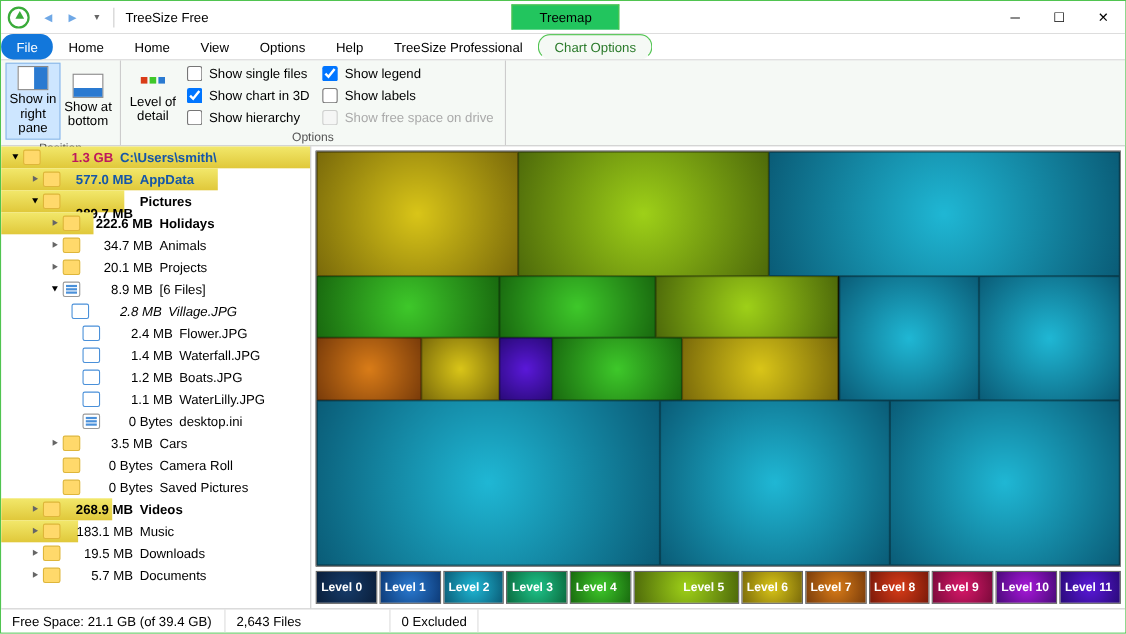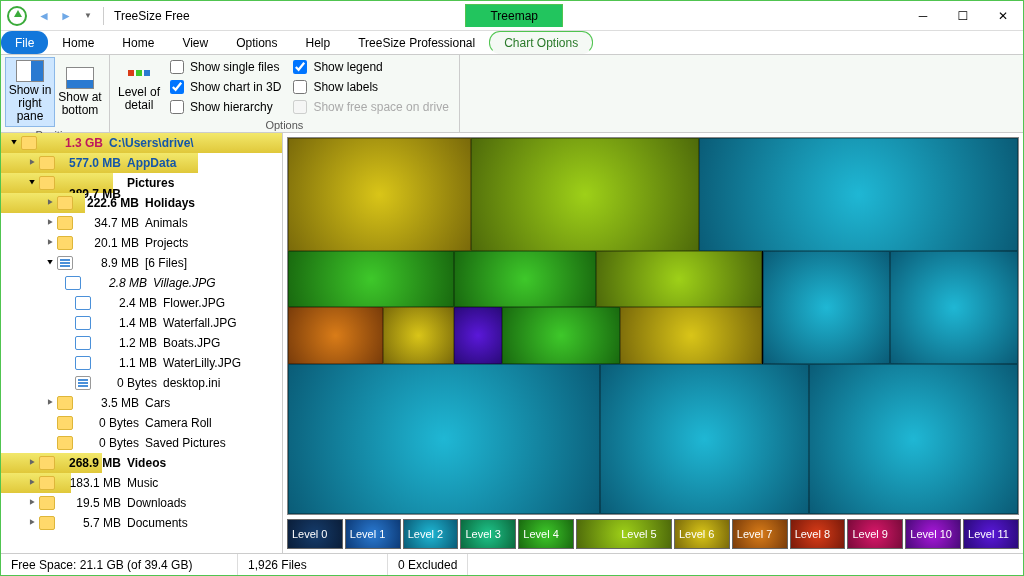--- a/index.html
+++ b/index.html
@@ -40,21 +40,21 @@
 .trow .arrow { width: 14px; text-align: center; color: #666; font-size: 10px; }
 .trow .arrow.down { color: #000; }
 .trow .fico { width: 16px; height: 14px; margin: 0 4px 0 0; border-radius: 2px; }
 .trow .fico.folder { background: #ffd96b; border: 1px solid #deb63a; }
 .trow .fico.file { background: #fff; border: 1px solid #999; position:relative; }
 .trow .fico.file::after { content:''; position:absolute; left:2px; top:2px; right:2px; height:2px; background:#4a90d9; box-shadow: 0 3px 0 #4a90d9, 0 6px 0 #4a90d9; }
 .trow .fico.img { background: #fff; border: 1px solid #4a90d9; }
 .trow .sz { width: 62px; text-align: right; margin-right: 6px; }
 .trow.bar { position: relative; }
 .trow.bar::before { content:''; position:absolute; left:0; top:0; bottom:0; background: linear-gradient(#f2e86b,#e0c83a); z-index:-1; }
-.chartarea { flex: 1; display: flex; flex-direction: column; padding: 4px; gap: 4px; min-width: 0; }
+.chartarea { flex: 1; display: flex; flex-direction: column; padding: 4px; gap: 4px; min-width: 0; font-weight: bold; }
 .treemap { flex: 1; background: #000; position: relative; border: 1px solid #888; }
 .treemap .close { position:absolute; top:1px; right:1px; width:14px; height:14px; background:#fff; color:#000; font-size:10px; display:flex; align-items:center; justify-content:center; }
 .tm-top { position:absolute; top:0; left:0; right:0; height:30%; display:flex; }
 .tm-mid { position:absolute; top:30%; left:0; right:35%; height:30%; display:flex; flex-wrap:wrap; }
 .tm-midR { position:absolute; top:30%; right:0; width:35%; height:30%; display:flex; }
 .tm-bot { position:absolute; top:60%; left:0; right:0; height:40%; display:flex; }
 .blk { border: 1px solid rgba(0,0,0,0.3); background: radial-gradient(circle at 50% 50%, var(--c1), var(--c2)); }
 .legend { height: 30px; display: flex; gap: 2px; }
 .legend .lv { flex: 1; display: flex; align-items: center; justify-content: flex-start; padding-left: 4px; color: #fff; font-size: 11px; border: 1px solid #666; }
 .status { height: 22px; border-top: 1px solid #ccc; display: flex; align-items: center; background: #fff; }
@@ -140,21 +140,21 @@
   </div>
 </div>
 
 <div class="content">
   <div class="tree" id="tree">
       <div class="trow bar" style="padding-left: 6px; --bw: 100%; position: relative; z-index: 0; background: none;">
         <span style="position:absolute;left:0;top:0;bottom:0;width:100%;background:linear-gradient(#f2e86b,#e0c83a);z-index:-1"></span>
         <span class="arrow down">⯆</span>
         <span class="fico folder"></span>
         <span class="sz" style="font-weight: bold; color: #be185d;">1.3 GB</span>
-        <span style="font-weight: bold; color: rgb(21, 86, 168);">C:\Users\drive\</span>
+        <span style="font-weight: bold; color: rgb(21, 86, 168);">C:\Users\smith\</span>
       </div>
       <div class="trow bar" style="padding-left: 24px; --bw: 70%; position: relative; z-index: 0; background: none;">
         <span style="position:absolute;left:0;top:0;bottom:0;width:70%;background:linear-gradient(#f2e86b,#e0c83a);z-index:-1"></span>
         <span class="arrow">⯈</span>
         <span class="fico folder"></span>
         <span class="sz" style="font-weight: bold; color: rgb(21, 86, 168);">577.0 MB</span>
         <span style="font-weight: bold; color: rgb(21, 86, 168);">AppData</span>
       </div>
       <div class="trow bar" style="padding-left: 24px; --bw: 40%; position: relative; z-index: 0; background: none;">
         <span style="position:absolute;left:0;top:0;bottom:0;width:40%;background:linear-gradient(#f2e86b,#e0c83a);z-index:-1"></span>
@@ -308,16 +308,16 @@
         <div class="lv" style="background: radial-gradient(circle, rgb(217, 124, 24), rgb(122, 60, 10));">Level 7</div>
         <div class="lv" style="background: radial-gradient(circle, rgb(217, 60, 24), rgb(122, 26, 10));">Level 8</div>
         <div class="lv" style="background: radial-gradient(circle, rgb(217, 24, 106), rgb(122, 10, 58));">Level 9</div>
         <div class="lv" style="background: radial-gradient(circle, rgb(168, 24, 217), rgb(74, 10, 122));">Level 10</div>
         <div class="lv" style="background: radial-gradient(circle, rgb(90, 24, 217), rgb(42, 10, 122));">Level 11</div>
       </div>
   </div>
 </div>
 
 <div class="status">
-  <div class="scell" style="width:237px">Free Space: 21.1 GB  (of 39.4 GB)</div>
-  <div class="scell" style="width:150px">1,926  Files</div>
+  <div class="scell" style="width:204px">Free Space: 21.1 GB  (of 39.4 GB)</div>
+  <div class="scell" style="width:150px">2,643  Files</div>
   <div class="scell">0 Excluded</div>
 </div>
 
 </body></html>

